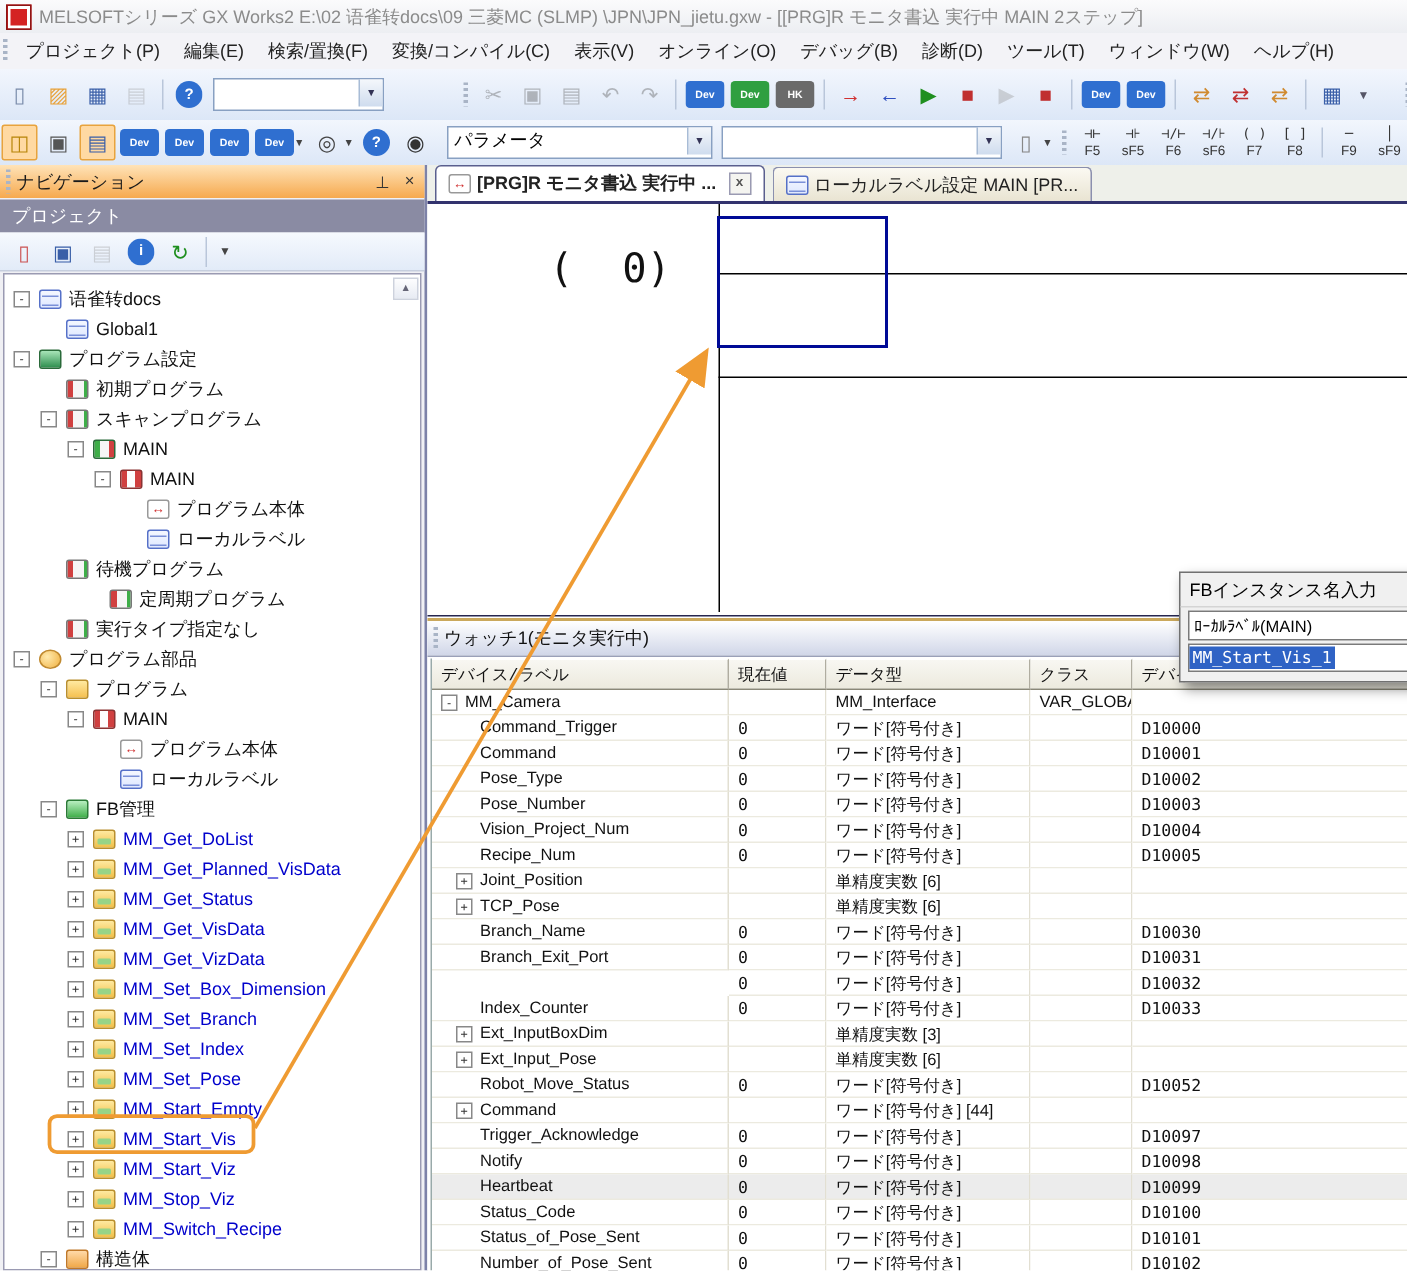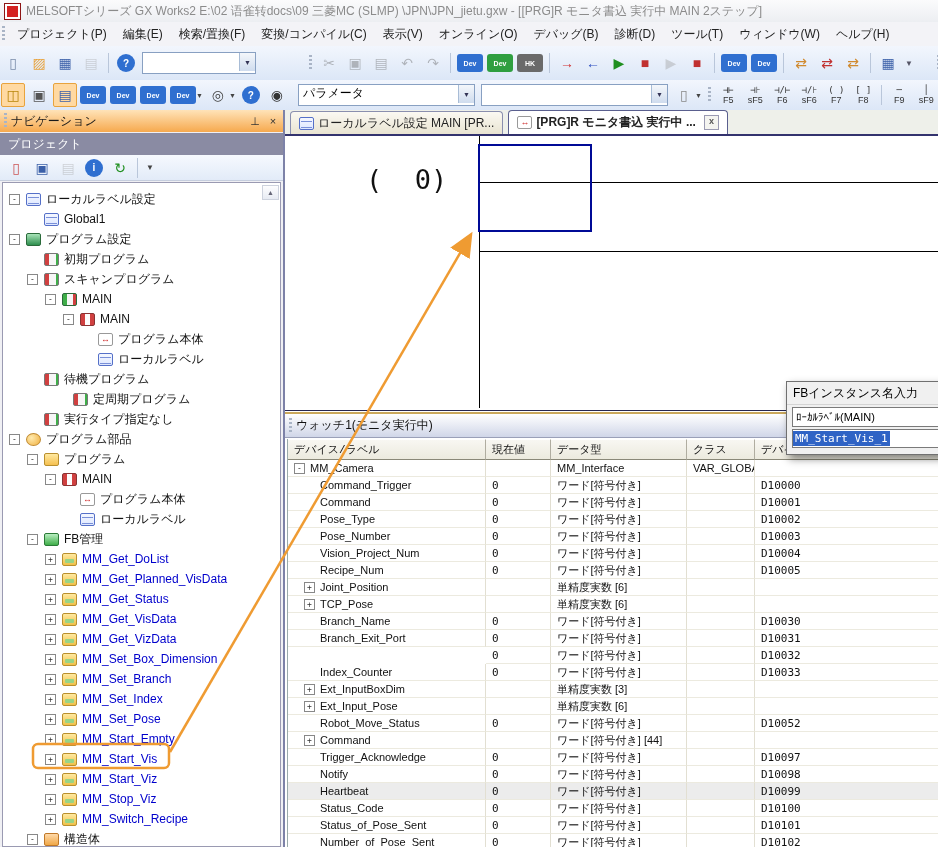--- a/index.html
+++ b/index.html
@@ -280,21 +280,21 @@
       <span class="tb-icon" style="color: rgb(31, 143, 31);">↻</span>
       <span class="tb-sep"></span>
       <span class="tb-icon small" style="color: rgb(68, 68, 68);">▼</span>
     </div>
   <div class="tree" id="tree">
     <div class="tree-scrollup">▲</div>
   <div style="height: 6px;"></div>
       <div class="trow" style="padding-left: 6px;">
         <span class="exp">-</span>
         <span class="ti ti-label"></span>
-        <span class="tlabel">ローカルラベル設定</span>
+        <span class="tlabel">语雀转docs</span>
       </div>
       <div class="trow" style="padding-left: 24px;">
         <span class="exp none"></span>
         <span class="ti ti-label"></span>
         <span class="tlabel">Global1</span>
       </div>
       <div class="trow" style="padding-left: 6px;">
         <span class="exp">-</span>
         <span class="ti ti-screen"></span>
         <span class="tlabel">プログラム設定</span>
@@ -447,28 +447,28 @@
       <div class="trow" style="padding-left: 24px;">
         <span class="exp">-</span>
         <span class="ti ti-struct"></span>
         <span class="tlabel">構造体</span>
       </div>
     </div>
 </div>
 
 <div class="main">
   <div class="tabbar">
-    <div class="tab">
-      <span class="ti ti-label"></span>
-      <span>ローカルラベル設定 MAIN [PR...</span>
-    </div>
     <div class="tab active">
       <span class="ti ti-body"></span>
       <span>[PRG]R モニタ書込 実行中 ...</span>
       <span class="tab-close">x</span>
+    </div>
+    <div class="tab">
+      <span class="ti ti-label"></span>
+      <span>ローカルラベル設定 MAIN [PR...</span>
     </div>
   </div>
   <div class="editor">
     <span class="step-label">(  0)</span>
     <div class="rail"></div>
     <div class="rung"></div>
     <div class="rung2"></div>
     <div class="cursor-cell"></div>
   </div>
 

